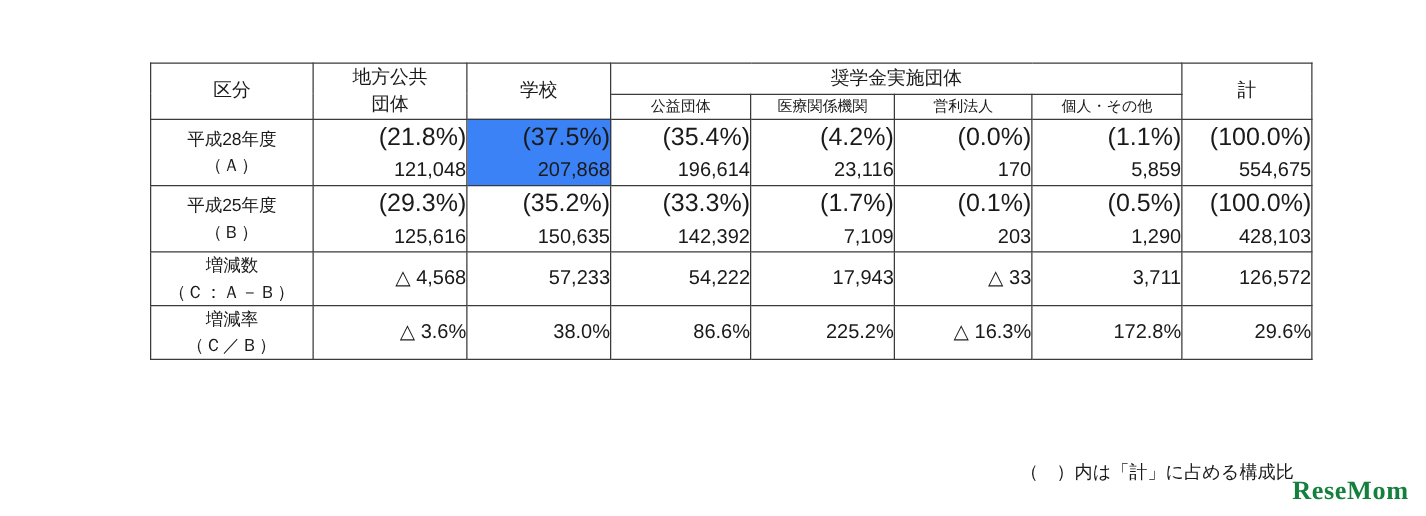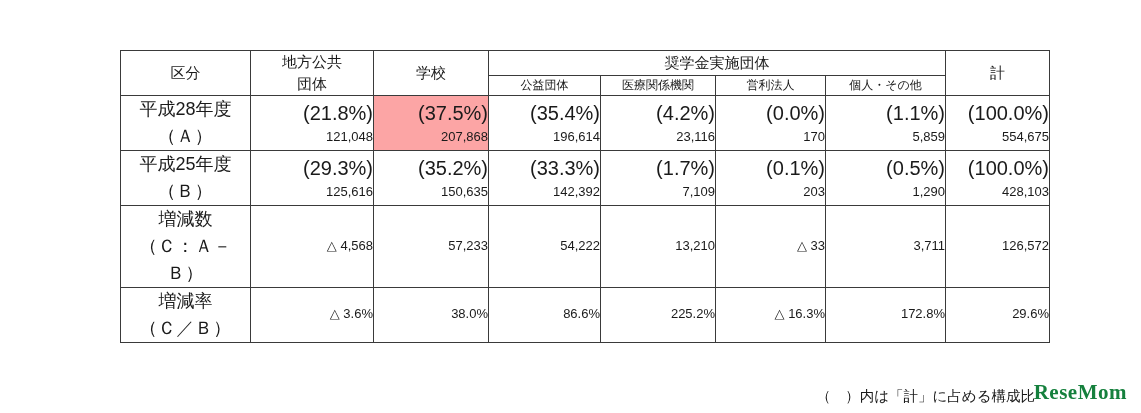--- a/index.html
+++ b/index.html
@@ -40,55 +40,55 @@
     line-height: 1.45;
     padding: 5px 4px;
   }
   th.hdr-sub {
     text-align: center;
     font-size: 12px;
     padding: 5px 2px;
   }
   .row-label {
     text-align: center;
-    font-size: 18px;
+    font-size: 14px;
     line-height: 1.5;
     padding: 5px 4px;
   }
   .row-label .l2 {
     display: block;
     letter-spacing: 0.5px;
   }
   td.num {
     text-align: right;
     padding: 4px 9px 4px 4px;
     font-size: 16.5px;
     line-height: 1.45;
     white-space: nowrap;
   }
   td.num .pct {
     display: block;
     font-size: 20px;
   }
   td.num .val {
     display: block;
-    font-size: 13px;
+    font-size: 16px;
   }
   td.num.single {
     padding-top: 9px;
     padding-bottom: 9px;
     margin-left: 18px;
   }
   td.highlight {
-    background: #fca5a5;
+    background: #3b82f6;
   }
   .note {
     position: absolute;
     left: 106px;
-    top: 387px;
+    top: 368px;
     width: 929px;
     text-align: right;
     font-size: 14.5px;
     color: #1a1a1a;
   }
   .watermark {
     position: absolute;
     right: 14px;
     bottom: 8px;
     font-size: 21px;
@@ -207,21 +207,21 @@
           <td class="num single">
             <span class="val">△ 4,568</span>
           </td>
           <td class="num single">
             <span class="val">57,233</span>
           </td>
           <td class="num single">
             <span class="val">54,222</span>
           </td>
           <td class="num single">
-            <span class="val">13,210</span>
+            <span class="val">17,943</span>
           </td>
           <td class="num single">
             <span class="val">△ 33</span>
           </td>
           <td class="num single">
             <span class="val">3,711</span>
           </td>
           <td class="num single">
             <span class="val">126,572</span>
           </td>

